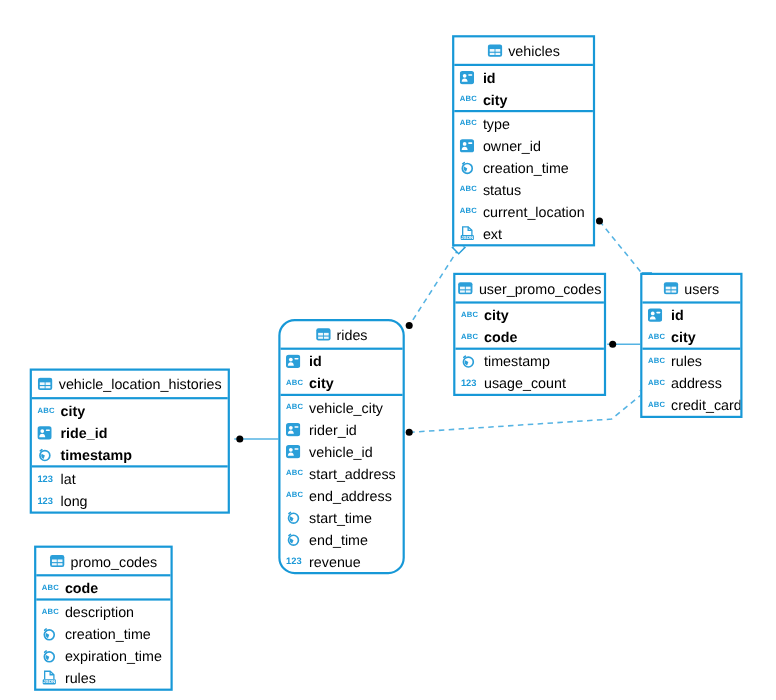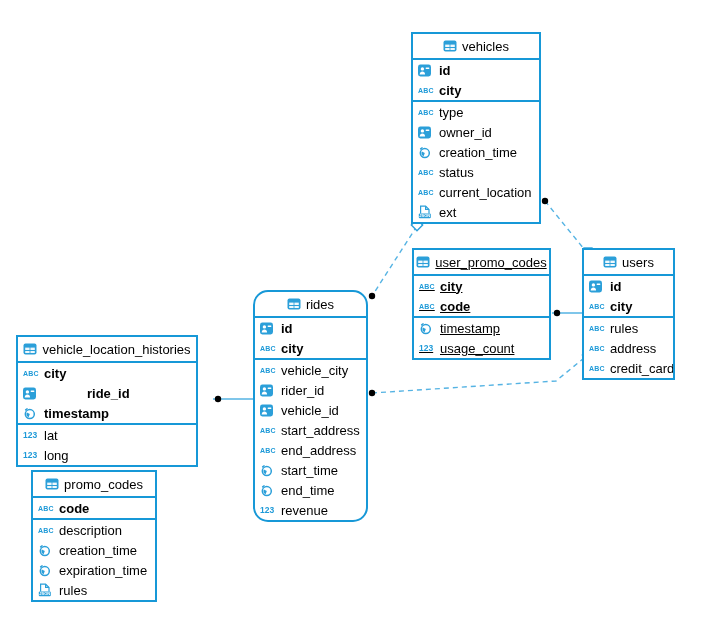--- a/index.html
+++ b/index.html
@@ -136,21 +136,21 @@
               <path d="M2.6 8.6 V1.2 H7.6 L11 4.4 V8.6" fill="none" stroke="#2b9fd9" stroke-width="1.2"></path>
               <path d="M7.6 1.2 V4.4 H11" fill="none" stroke="#2b9fd9" stroke-width="1.2"></path>
               <rect x="0.8" y="8.6" width="12" height="4.6" rx="1" fill="#2b9fd9"></rect>
               <text x="6.8" y="12.3" font-size="4" fill="#fff" text-anchor="middle" font-weight="bold" font-family="Liberation Sans,sans-serif">JSON</text>
             </svg>
           </span>
           <span class="cname">ext</span>
         </div>
       </div>
     </div>
-    <div class="table" style="left: 412px; top: 248px; width: 139px; text-decoration: underline;">
+    <div class="table" style="left: 412px; top: 248px; width: 139px;">
       <div class="thead">
         <span style="display:inline-flex">
           <svg width="14" height="12" viewBox="0 0 14 12">
             <rect x="0.5" y="0.5" width="13" height="11" rx="2" fill="#2b9fd9"></rect>
             <rect x="2.2" y="4.6" width="4.4" height="2.4" fill="#fff" opacity="0.92"></rect>
             <rect x="7.4" y="4.6" width="4.4" height="2.4" fill="#fff" opacity="0.92"></rect>
             <rect x="2.2" y="8" width="4.4" height="2" fill="#fff" opacity="0.92"></rect>
             <rect x="7.4" y="8" width="4.4" height="2" fill="#fff" opacity="0.92"></rect>
           </svg>
         </span>
@@ -336,21 +336,21 @@
           <span class="cname">end_time</span>
         </div>
         <div class="row">
           <span class="cicon">
             <span class="n123">123</span>
           </span>
           <span class="cname">revenue</span>
         </div>
       </div>
     </div>
-    <div class="table" style="left: 16px; top: 335px; width: 182px;">
+    <div class="table" style="left: 27px; top: 335px; width: 182px;">
       <div class="thead">
         <span style="display:inline-flex">
           <svg width="14" height="12" viewBox="0 0 14 12">
             <rect x="0.5" y="0.5" width="13" height="11" rx="2" fill="#2b9fd9"></rect>
             <rect x="2.2" y="4.6" width="4.4" height="2.4" fill="#fff" opacity="0.92"></rect>
             <rect x="7.4" y="4.6" width="4.4" height="2.4" fill="#fff" opacity="0.92"></rect>
             <rect x="2.2" y="8" width="4.4" height="2" fill="#fff" opacity="0.92"></rect>
             <rect x="7.4" y="8" width="4.4" height="2" fill="#fff" opacity="0.92"></rect>
           </svg>
         </span>
@@ -365,21 +365,21 @@
         </div>
         <div class="row pkrow">
           <span class="cicon">
             <svg width="13" height="13" viewBox="0 0 13 13">
               <rect x="0" y="0.5" width="13" height="12" rx="2.4" fill="#2b9fd9"></rect>
               <circle cx="4.4" cy="4.9" r="1.7" fill="#fff"></circle>
               <path d="M1.7 10.4c0-1.9 1.2-3 2.7-3s2.7 1.1 2.7 3z" fill="#fff"></path>
               <rect x="7.6" y="3.4" width="3.8" height="1.5" rx="0.7" fill="#fff"></rect>
             </svg>
           </span>
-          <span class="cname" style="font-weight: 700; margin-left: 43px;">ride_id</span>
+          <span class="cname" style="font-weight: 700;">ride_id</span>
         </div>
         <div class="row pkrow">
           <span class="cicon">
             <svg width="13" height="13" viewBox="0 0 13 13">
               <circle cx="6.8" cy="7.1" r="4.5" fill="#fff" stroke="#2b9fd9" stroke-width="1.5"></circle>
               <path d="M6.8 7.1 L3.9 5.4 A3.3 3.3 0 0 0 5.6 10.2 Z" fill="#2b9fd9"></path>
               <path d="M2.6 2.9 L4.1 1.8" stroke="#2b9fd9" stroke-width="1.4" stroke-linecap="round"></path>
             </svg>
           </span>
           <span class="cname" style="font-weight: 700;">timestamp</span>
@@ -393,21 +393,21 @@
           <span class="cname">lat</span>
         </div>
         <div class="row">
           <span class="cicon">
             <span class="n123">123</span>
           </span>
           <span class="cname">long</span>
         </div>
       </div>
     </div>
-    <div class="table" style="left: 31px; top: 470px; width: 126px;">
+    <div class="table" style="left: 31px; top: 496px; width: 126px;">
       <div class="thead">
         <span style="display:inline-flex">
           <svg width="14" height="12" viewBox="0 0 14 12">
             <rect x="0.5" y="0.5" width="13" height="11" rx="2" fill="#2b9fd9"></rect>
             <rect x="2.2" y="4.6" width="4.4" height="2.4" fill="#fff" opacity="0.92"></rect>
             <rect x="7.4" y="4.6" width="4.4" height="2.4" fill="#fff" opacity="0.92"></rect>
             <rect x="2.2" y="8" width="4.4" height="2" fill="#fff" opacity="0.92"></rect>
             <rect x="7.4" y="8" width="4.4" height="2" fill="#fff" opacity="0.92"></rect>
           </svg>
         </span>

